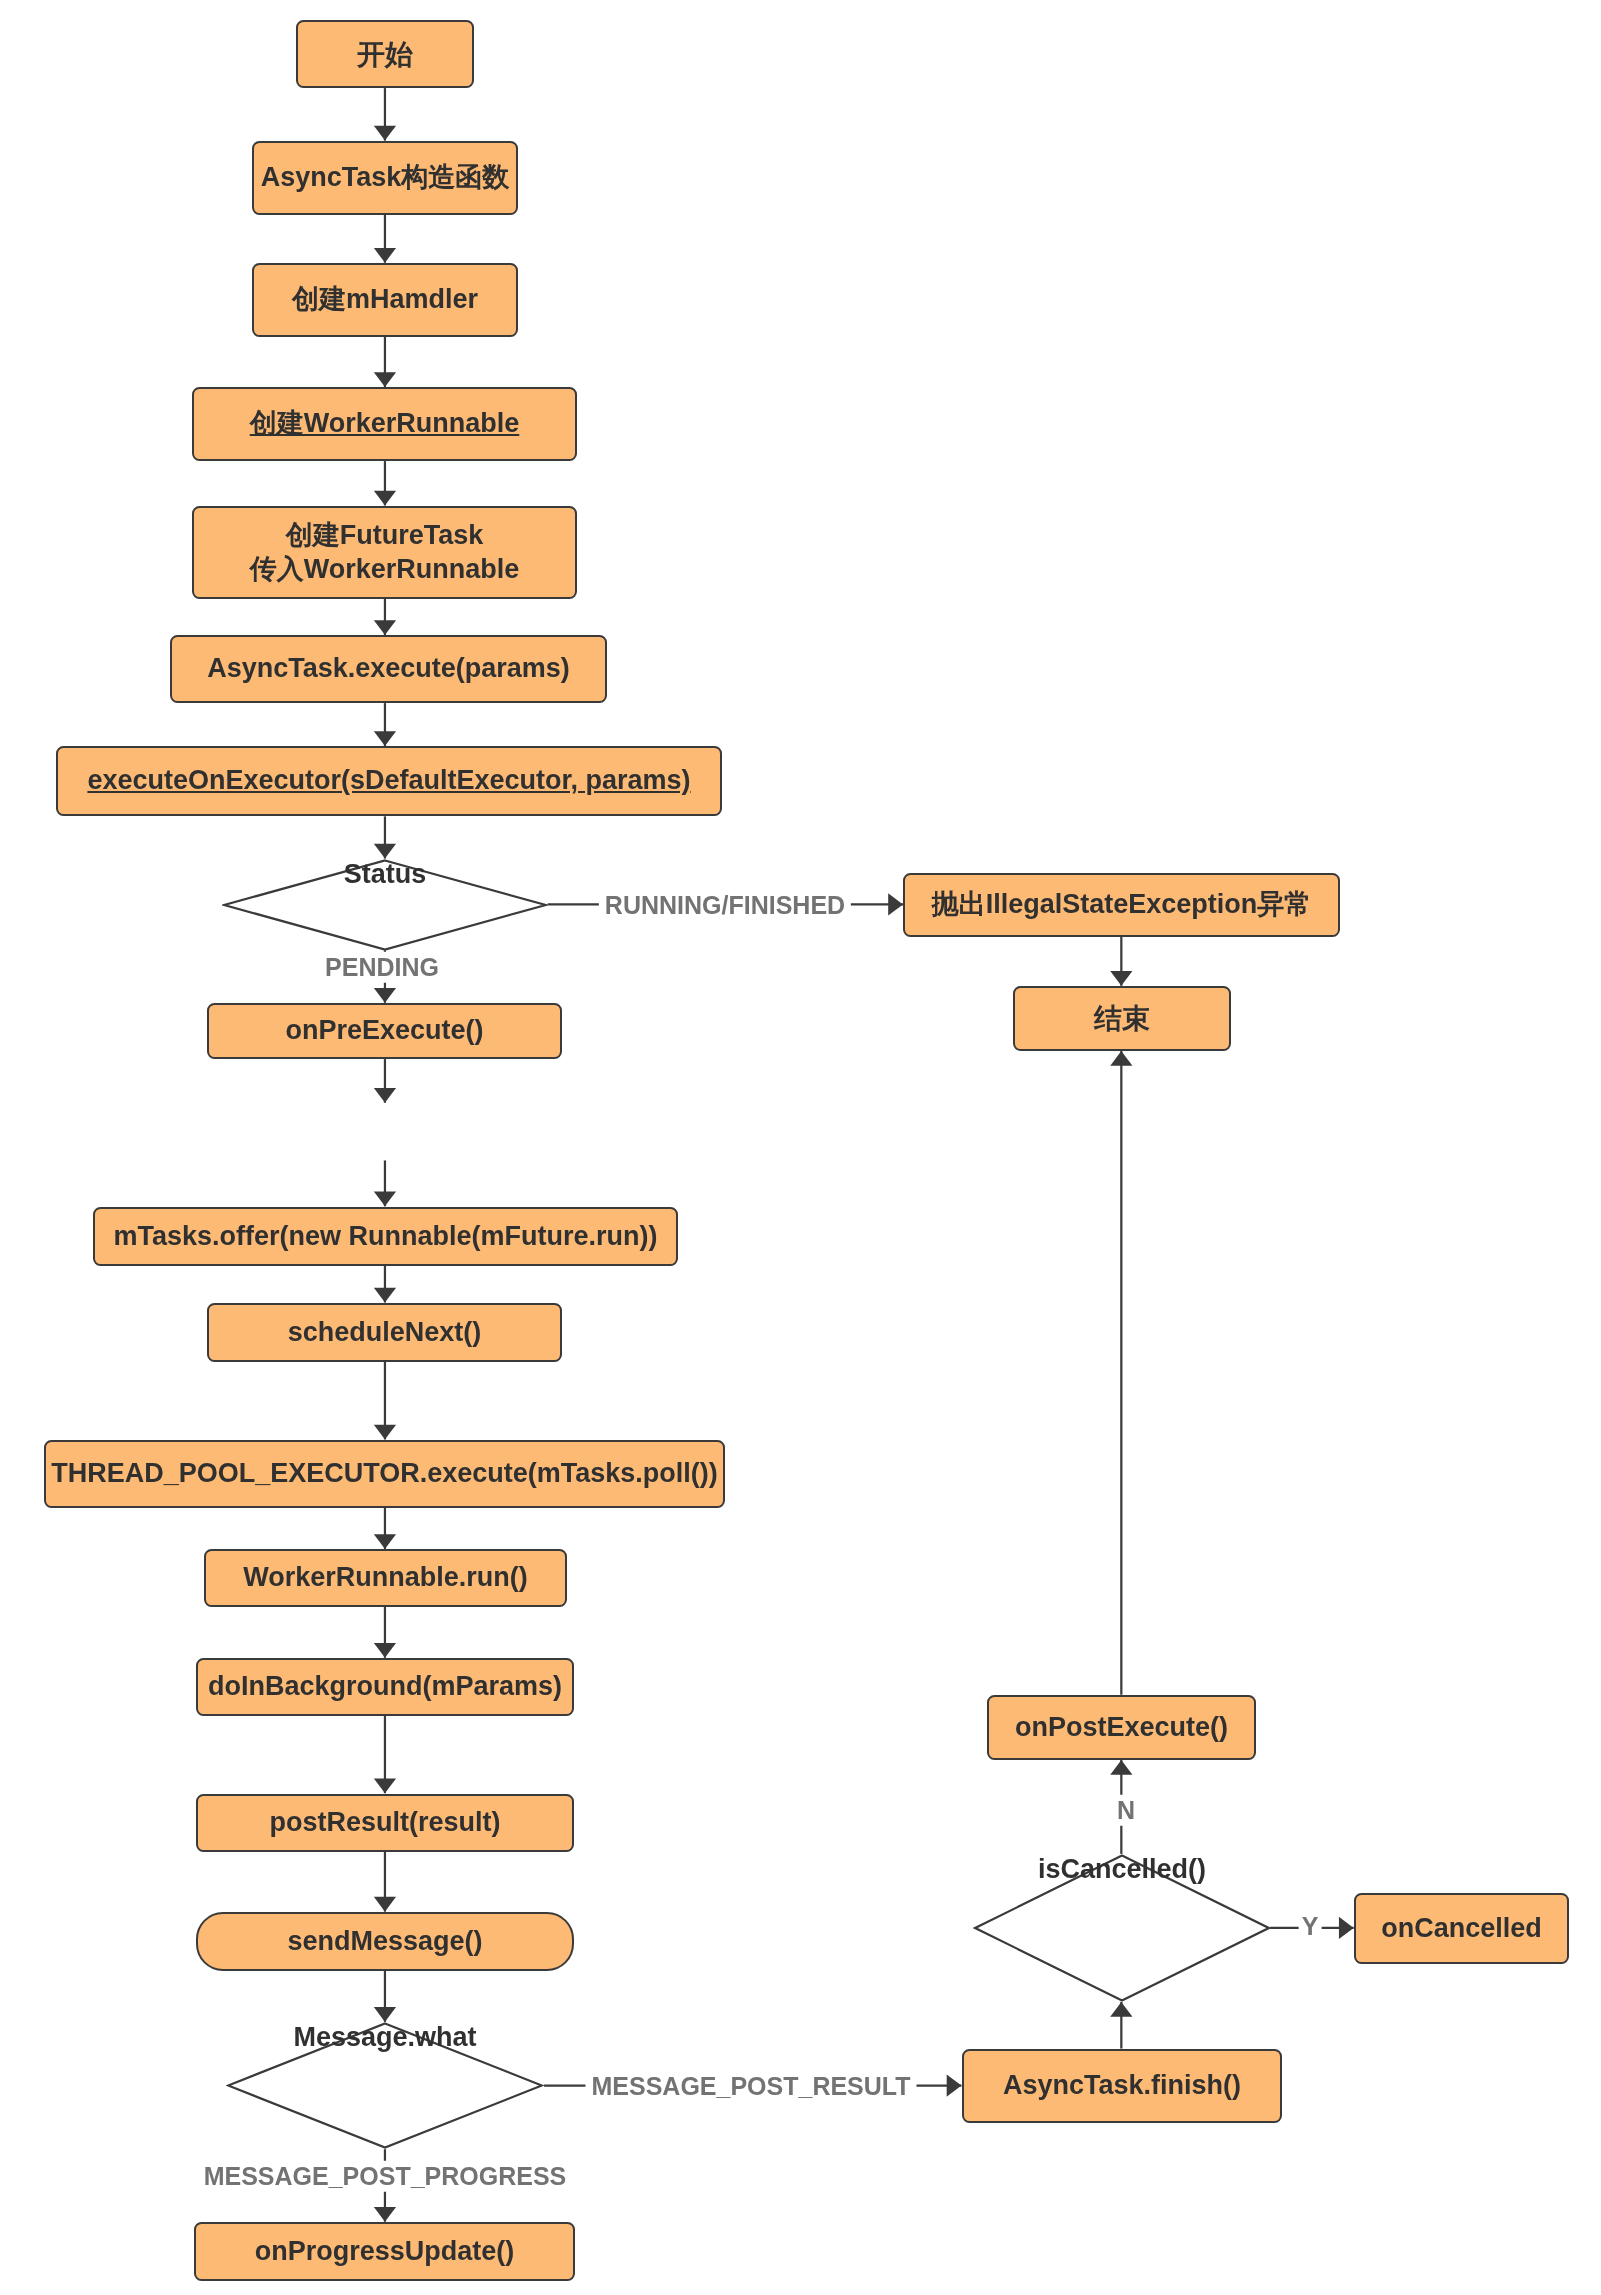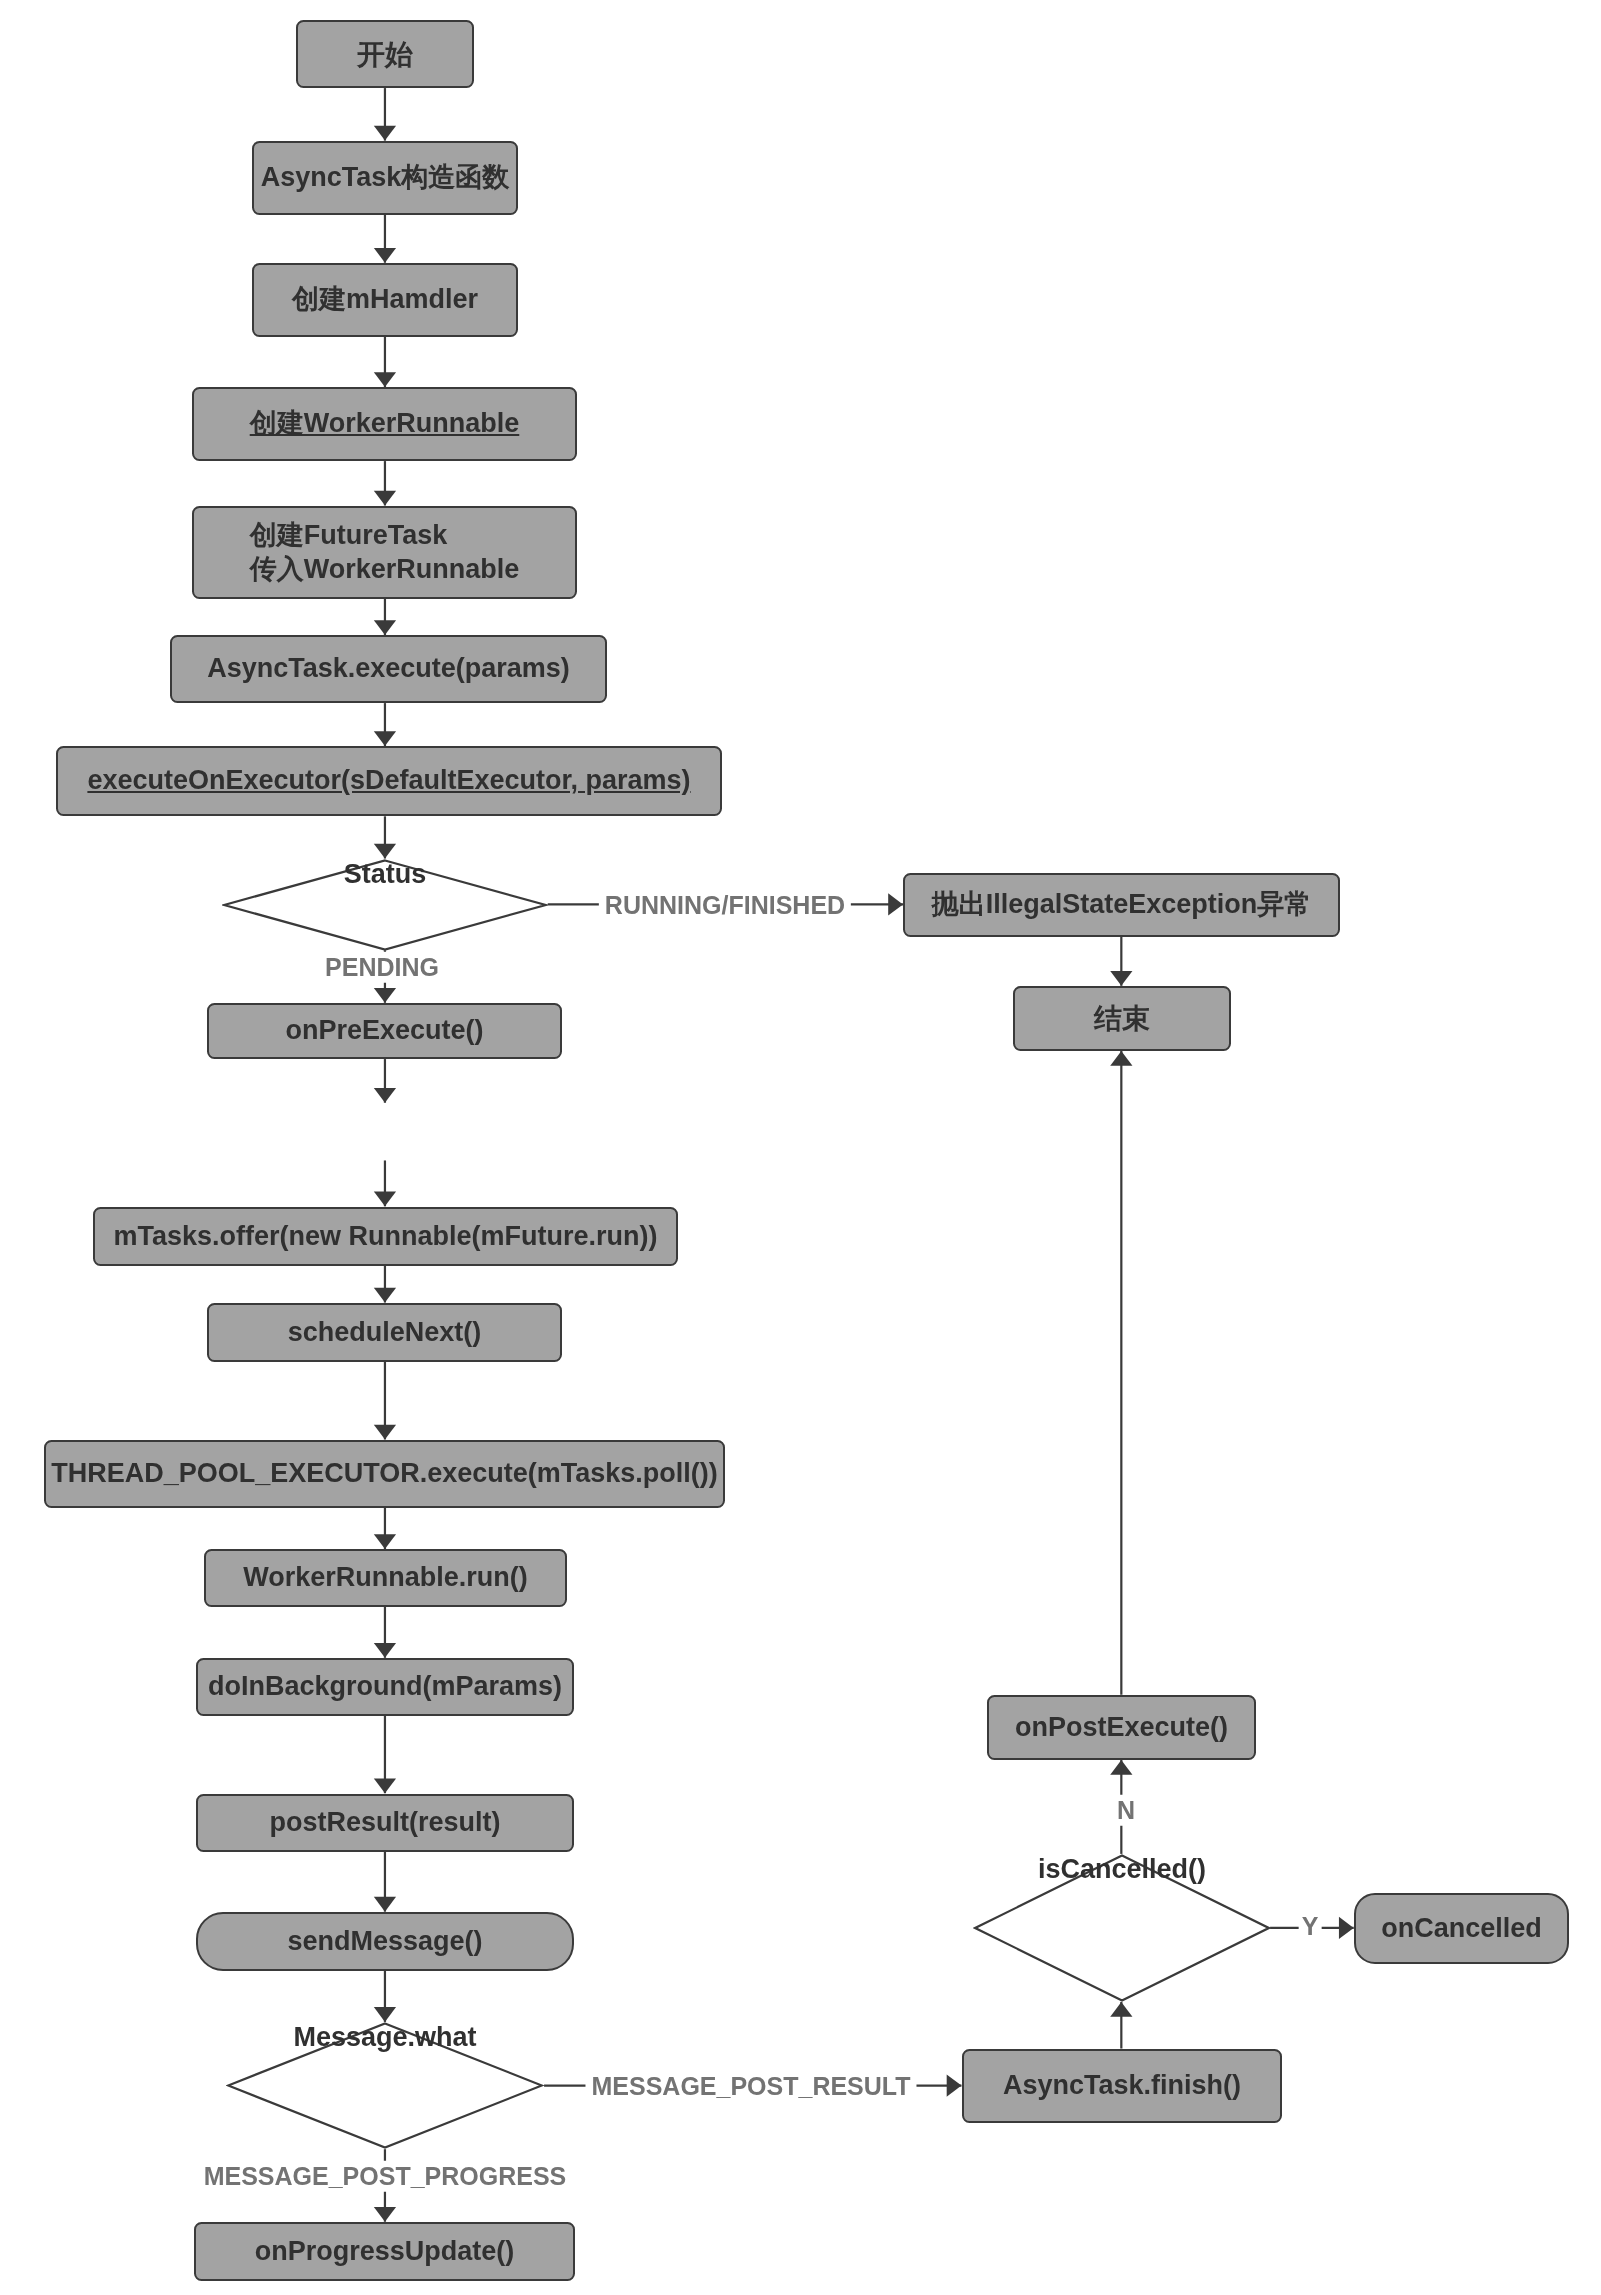--- a/index.html
+++ b/index.html
@@ -15,27 +15,27 @@
   svg.edges {
     position: absolute;
     left: 0; top: 0;
     z-index: 1;
   }
   svg.edges line { stroke: #3a3a3a; stroke-width: 3; }
   .node-rect {
     position: absolute;
     z-index: 2;
     box-sizing: border-box;
-    background: #a3a3a3;
+    background: #fdba74;
     border: 2.2px solid #3a3a3a;
     border-radius: 7.4px;
     display: flex;
     align-items: center;
     justify-content: center;
-    text-align: left;
+    text-align: center;
     font-weight: bold;
     font-size: 27px;
     line-height: 1.25;
     color: #303030;
     white-space: nowrap;
   }
   .node-diamond {
     position: absolute;
     z-index: 2;
     display: flex;
@@ -169,21 +169,21 @@
 
   <div class="node-rect" style="left:987px;top:1695px;width:269px;height:65px;">onPostExecute()</div>
 
   <div class="node-diamond" style="left:973px;top:1854px;width:298px;height:148px;">
     <svg viewBox="0 0 402 200" preserveAspectRatio="none">
       <polygon points="201,2 399,100 201,198 3,100"></polygon>
     </svg>
     <span class="nlabel">isCancelled()</span>
   </div>
 
-  <div class="node-rect" style="left:1354px;top:1893px;width:215px;height:71px;border-radius:21px;">onCancelled</div>
+  <div class="node-rect" style="left:1354px;top:1893px;width:215px;height:71px;">onCancelled</div>
 
   <div class="node-rect" style="left:962px;top:2049px;width:320px;height:74px;">AsyncTask.finish()</div>
 
   <div class="edge-label" style="left:725px;top:905px;">RUNNING/FINISHED</div>
 
   <div class="edge-label" style="left:382px;top:967px;">PENDING</div>
 
   <div class="edge-label" style="left:751px;top:2086px;">MESSAGE_POST_RESULT</div>
 
   <div class="edge-label" style="left:385px;top:2176px;">MESSAGE_POST_PROGRESS</div>

